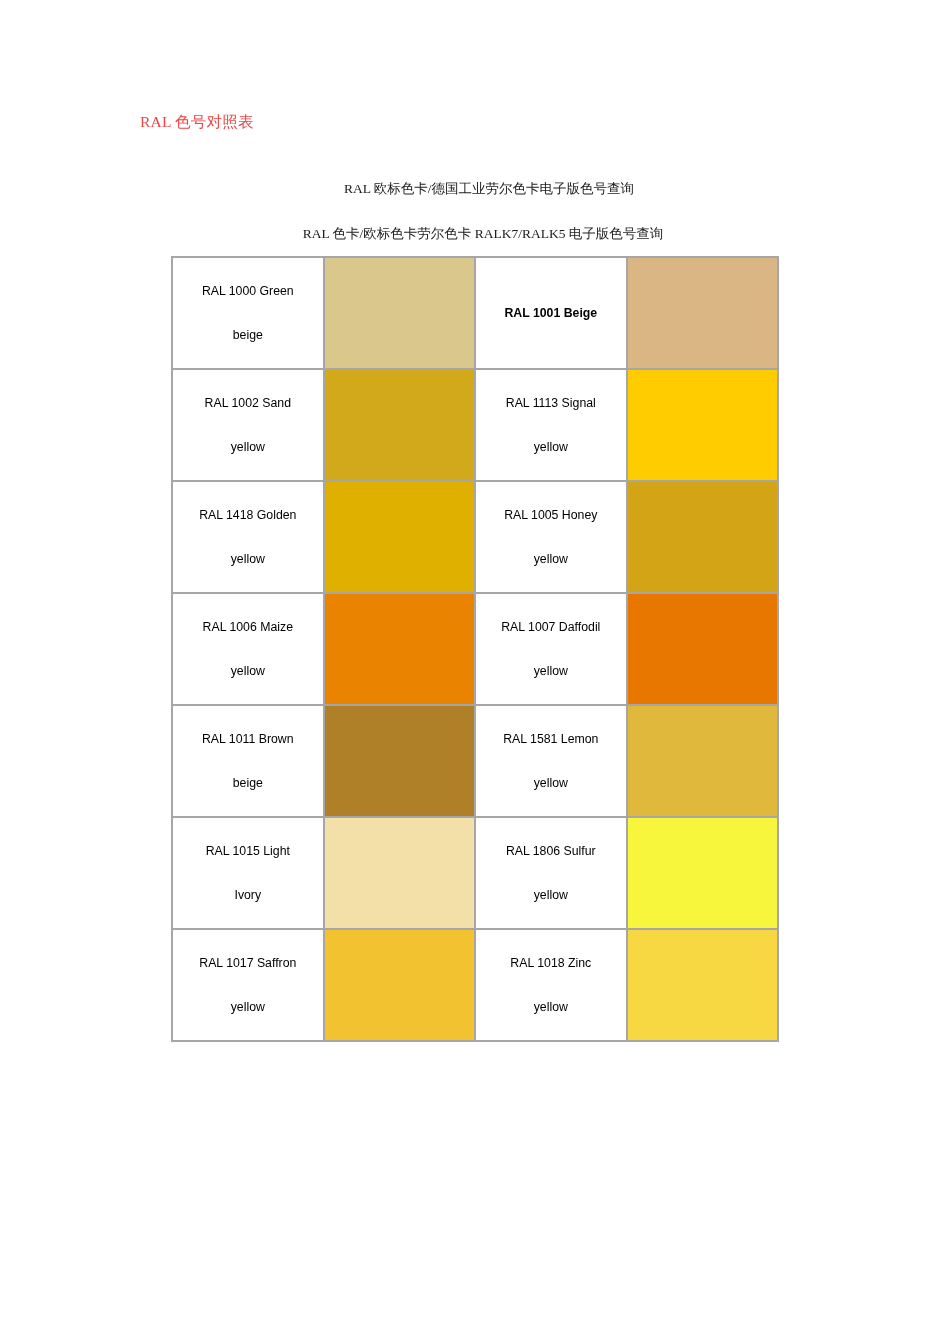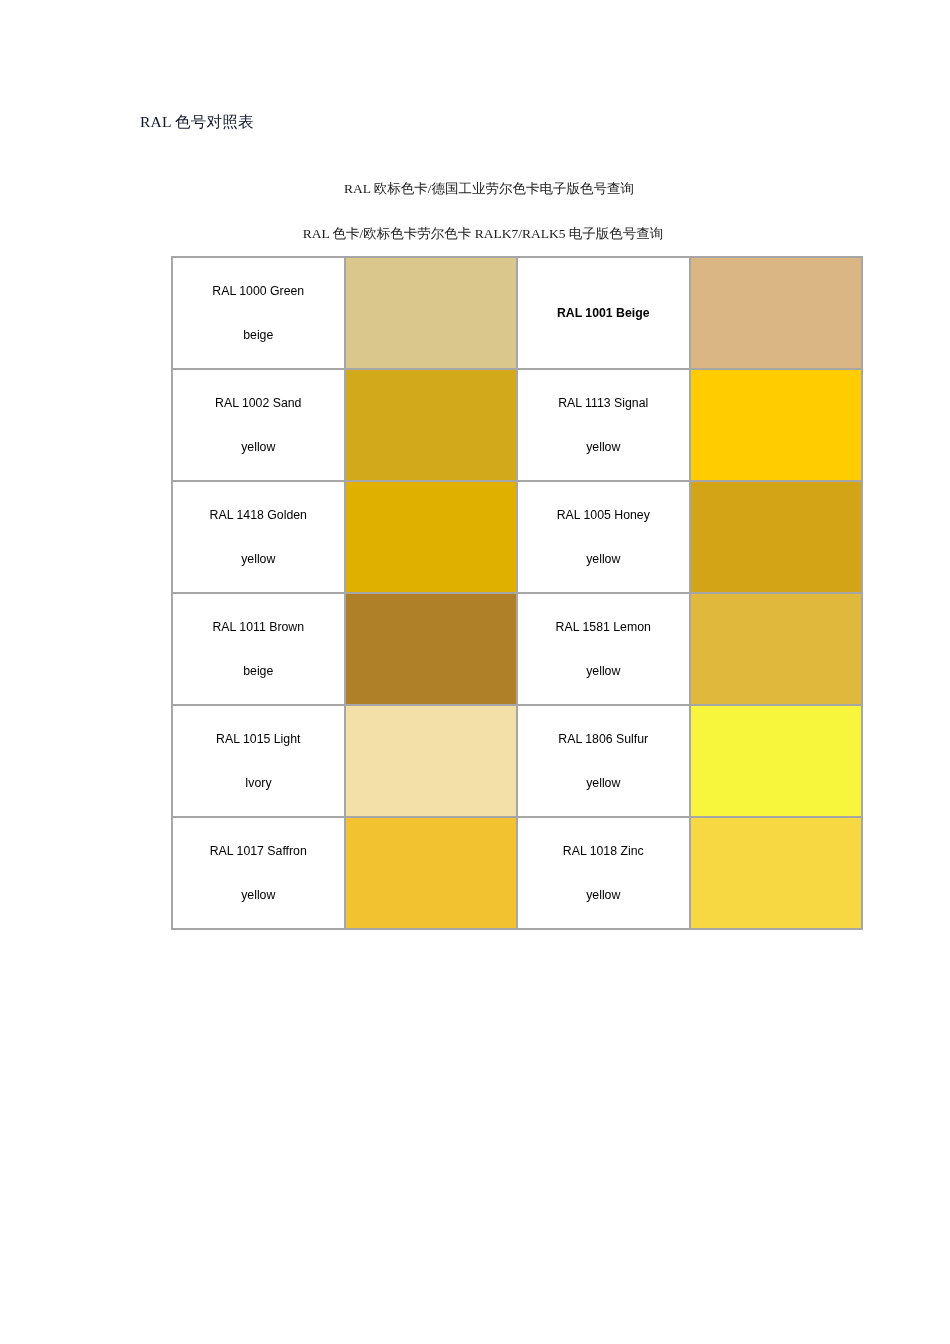--- a/index.html
+++ b/index.html
@@ -23,21 +23,21 @@
     padding: 0;
   }
 
   .doc-title {
     position: absolute;
     left: 140px;
     top: 112px;
     font-family: "Liberation Serif", serif;
     font-size: 15.5px;
     line-height: 20px;
-    color: #0f172a;
+    color: #ef4444;
     letter-spacing: 0.2px;
     white-space: nowrap;
     text-align: right;
   }
 
   .subtitle {
     position: absolute;
     width: 950px;
     left: 0;
     text-align: center;
@@ -46,21 +46,21 @@
     color: #1a1a1a;
     white-space: nowrap;
   }
   .subtitle-1 { top: 180px; padding-left: 14px; }
   .subtitle-2 { top: 225px; padding-left: 8px; }
 
   .color-table {
     position: absolute;
     left: 171px;
     top: 256px;
-    width: 692px;
+    width: 608px;
     border-collapse: separate;
     border-spacing: 0;
     background: #ffffff;
     border: 1px solid #a6a6a6;
     box-sizing: border-box;
   }
   .color-table td {
     border: 1px solid #a6a6a6;
     padding: 0;
     height: 112px;
@@ -146,20 +146,36 @@
         </td>
         <td class="name-cell">
           <span class="name-line">RAL 1005 Honey</span>
           <span class="name-line">yellow</span>
         </td>
         <td class="swatch-cell">
           <span class="swatch" style="background-color: rgb(210, 164, 22);"></span>
         </td>
       </tr>
 
+      <tr>
+        <td class="name-cell">
+          <span class="name-line">RAL 1006 Maize</span>
+          <span class="name-line">yellow</span>
+        </td>
+        <td class="swatch-cell">
+          <span class="swatch" style="background-color: rgb(233, 131, 0);"></span>
+        </td>
+        <td class="name-cell">
+          <span class="name-line">RAL 1007 Daffodil</span>
+          <span class="name-line">yellow</span>
+        </td>
+        <td class="swatch-cell">
+          <span class="swatch" style="background-color: rgb(232, 119, 0);"></span>
+        </td>
+      </tr>
 
       <tr>
         <td class="name-cell">
           <span class="name-line">RAL 1011 Brown</span>
           <span class="name-line">beige</span>
         </td>
         <td class="swatch-cell">
           <span class="swatch" style="background-color: rgb(175, 128, 39);"></span>
         </td>
         <td class="name-cell">

